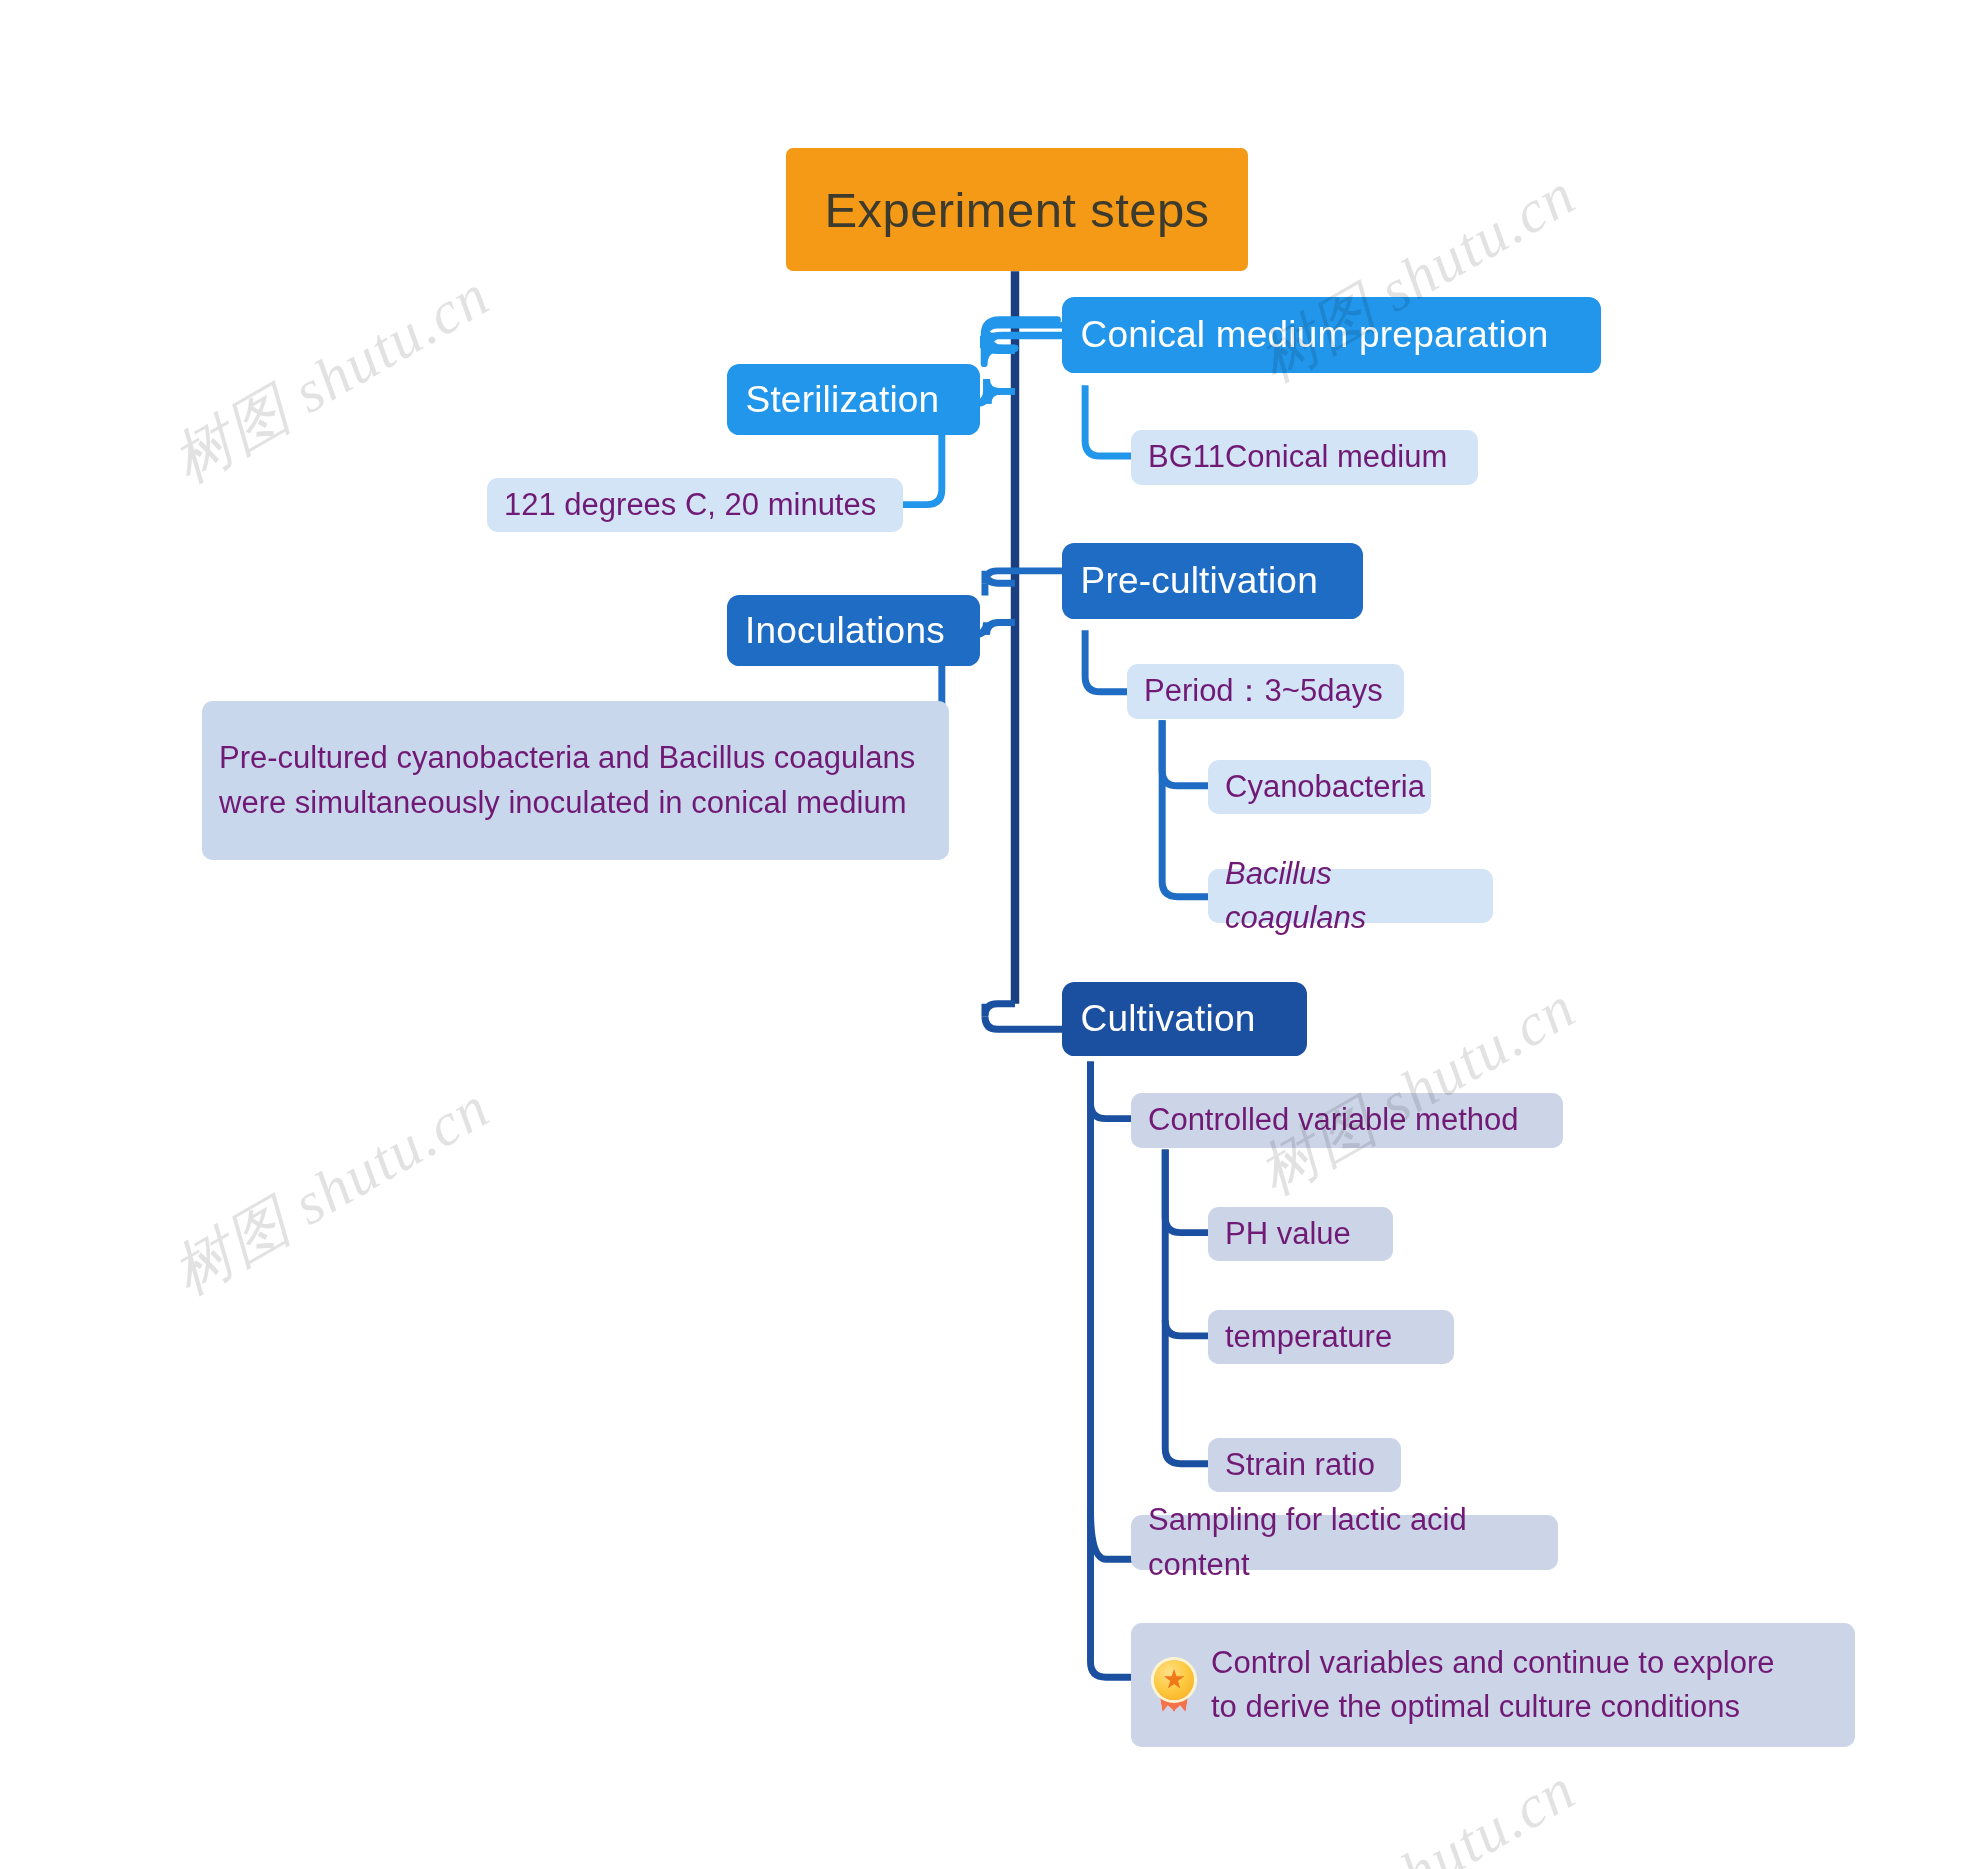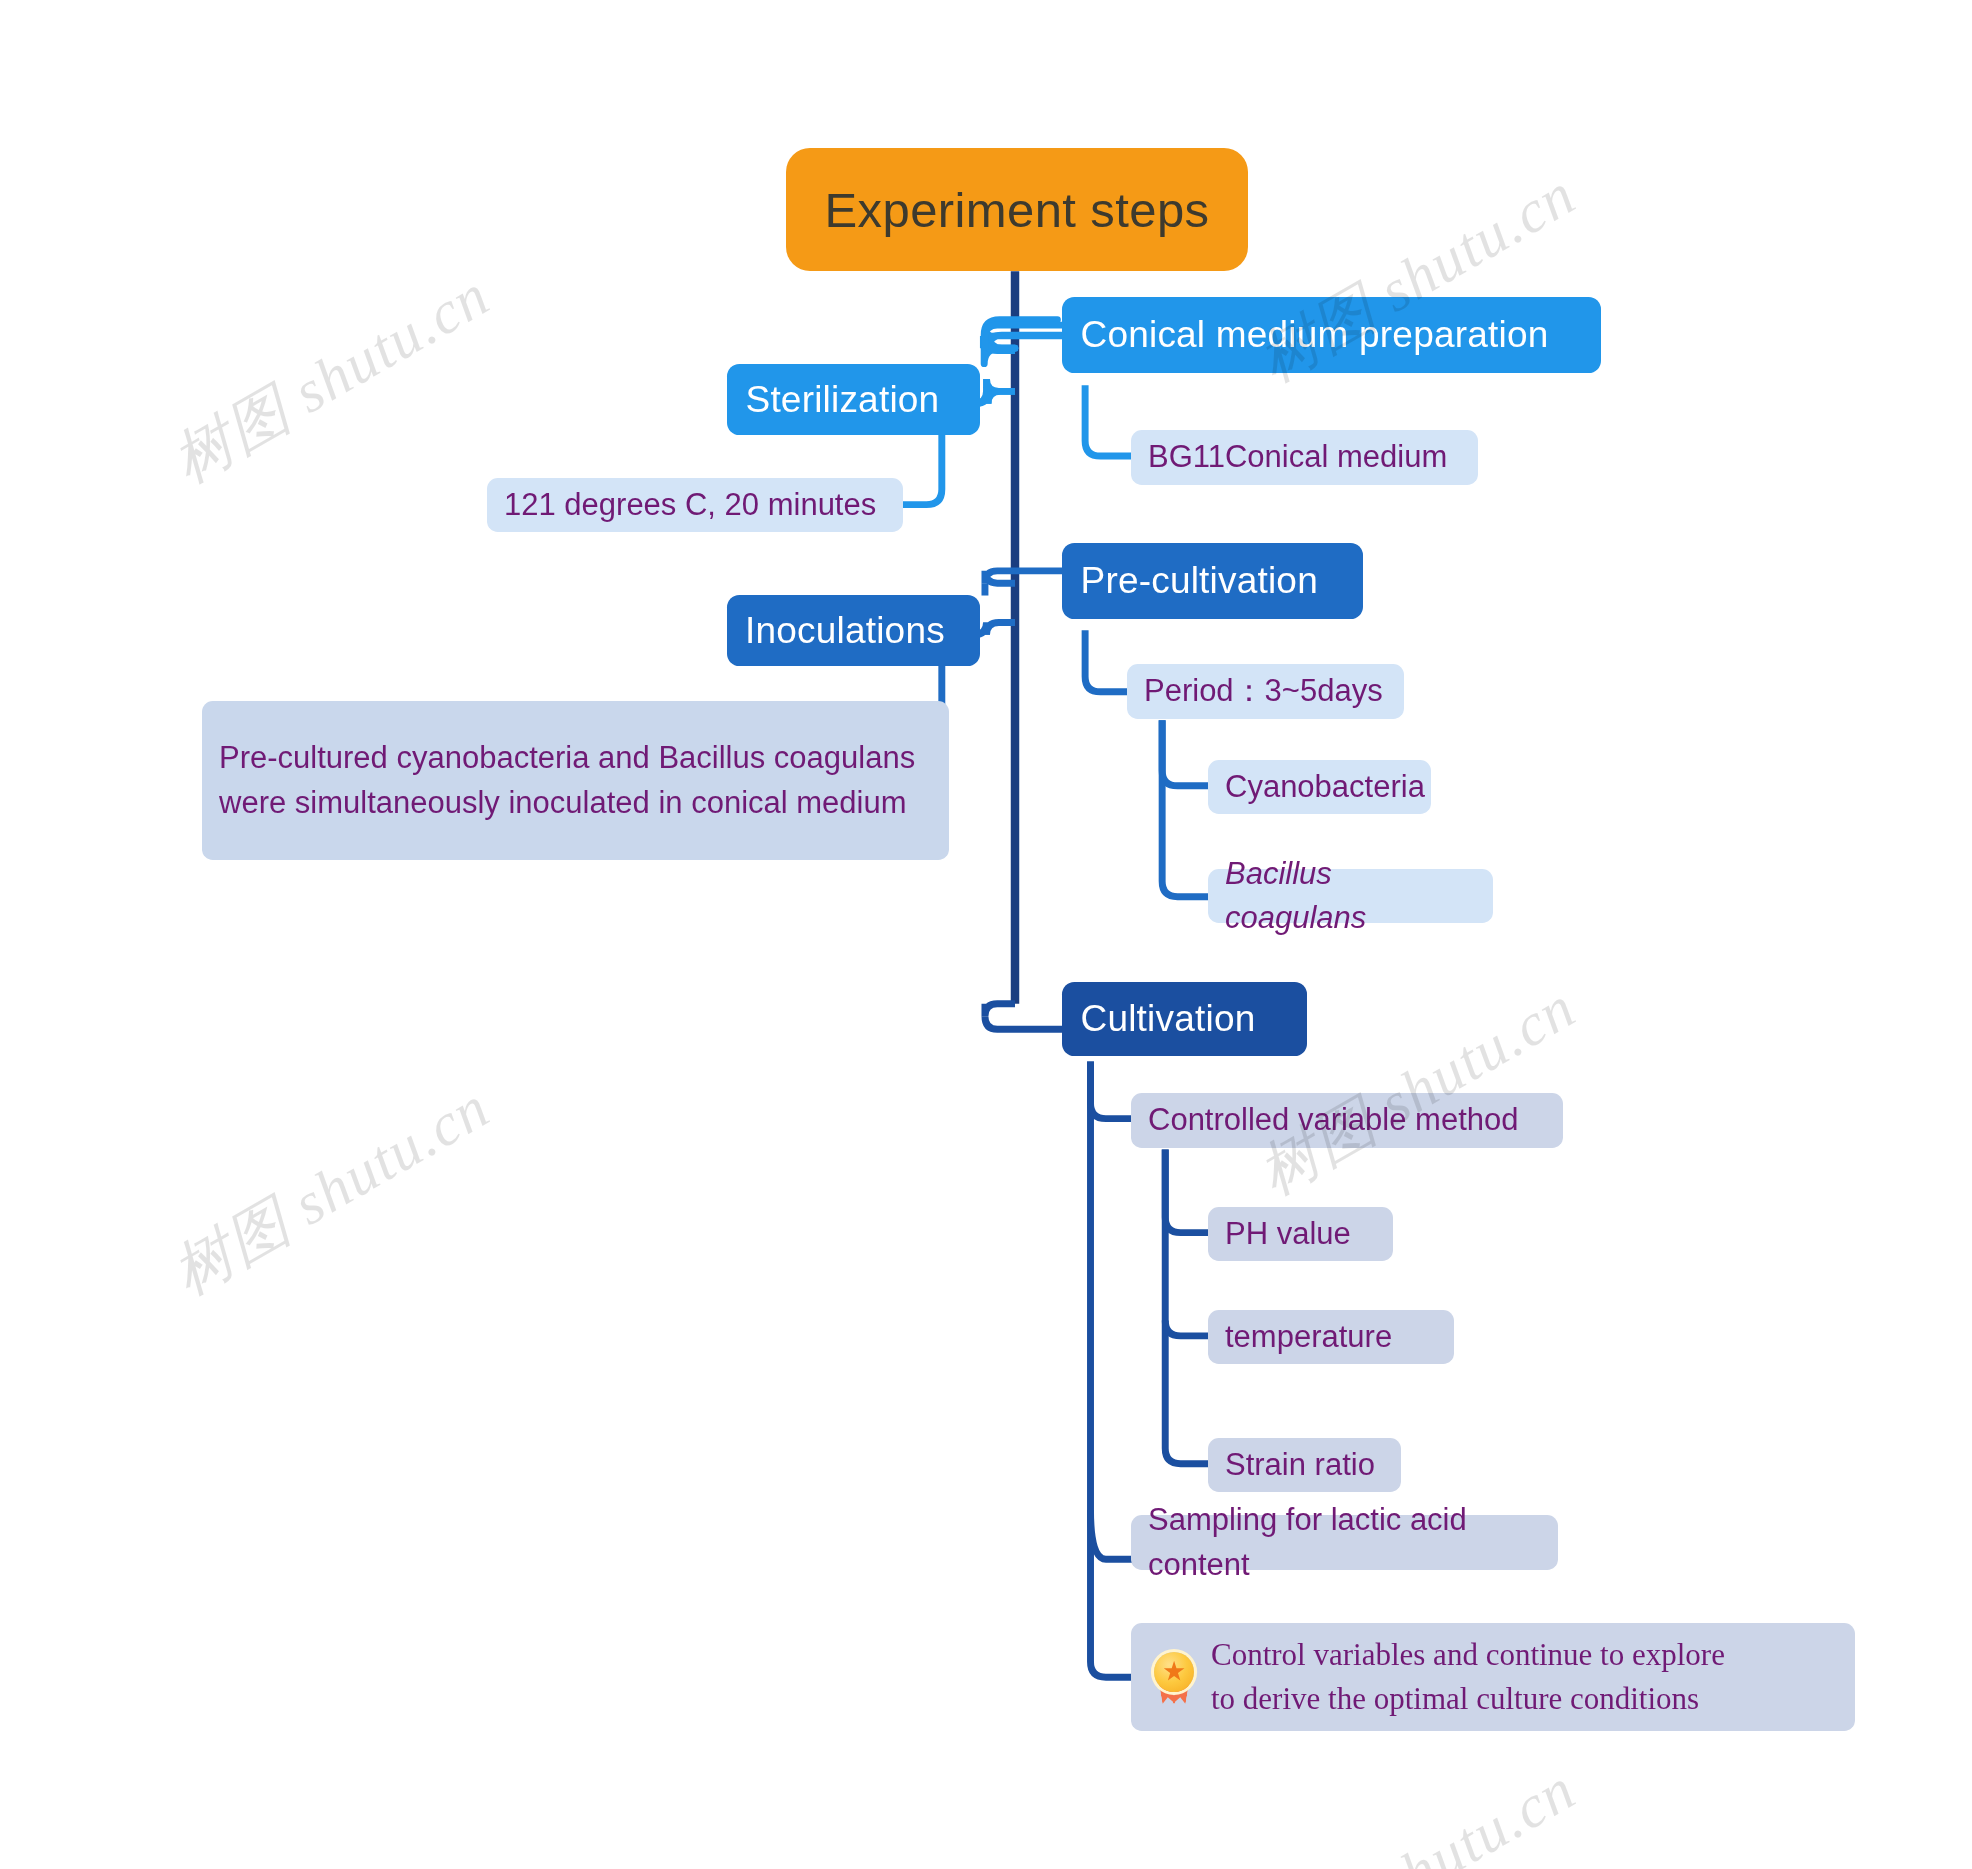--- a/index.html
+++ b/index.html
@@ -58,21 +58,21 @@
     box-sizing: border-box;
     display: flex;
     align-items: center;
     z-index: 10;
     white-space: pre;
   }
 
   .node-root {
     background: #f59a16;
     color: #3d3a2e;
-    border-radius: 24px;
+    border-radius: 7px;
     font-size: 49px;
     padding: 0 25px;
     justify-content: center;
     letter-spacing: 0.4px;
   }
 
   .node-l1 {
     border-radius: 12.3px;
     color: #ffffff;
     font-size: 37px;
@@ -242,21 +242,21 @@
   <div class="node node-leaf leaf-gray" style="left:1131px; top:1093px; width:432px; height:55px;">Controlled variable method</div>
 
   <div class="node node-leaf leaf-gray" style="left:1208px; top:1207px; width:185px; height:54px;">PH value</div>
 
   <div class="node node-leaf leaf-gray" style="left:1208px; top:1310px; width:246px; height:54px;">temperature</div>
 
   <div class="node node-leaf leaf-gray" style="left:1208px; top:1438px; width:193px; height:54px;">Strain ratio</div>
 
   <div class="node node-leaf leaf-gray" style="left:1131px; top:1515px; width:427px; height:55px;">Sampling for lactic acid content</div>
 
-  <div class="node node-leaf leaf-gray" style="left:1131px; top:1623px; width:724px; height:108px; padding:0 20px;font-family:Liberation Serif, serif;">
+  <div class="node node-leaf leaf-gray" style="left:1131px; top:1623px; width:724px; height:124px; padding:0 20px;">
     <div class="medal-row" style="width:100%;">
       <div class="medal-icon">
         <div class="ribbon-l"></div>
         <div class="ribbon-r"></div>
         <div class="disc"></div>
         <div class="star"></div>
       </div>
       <div class="medal-text">
         <div>Control variables and continue to explore</div>
         <div>to derive the optimal culture conditions</div>

